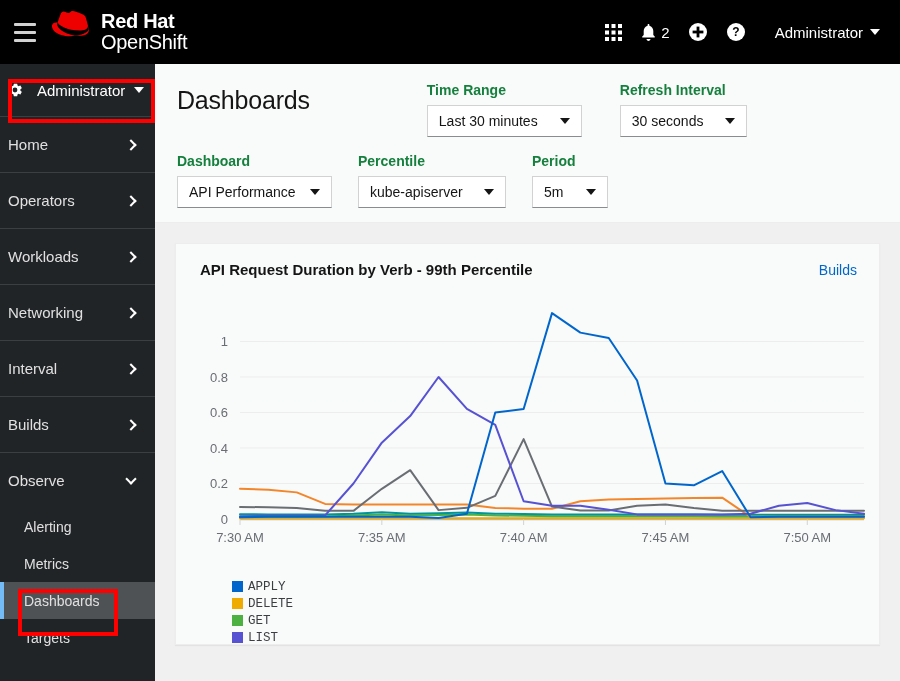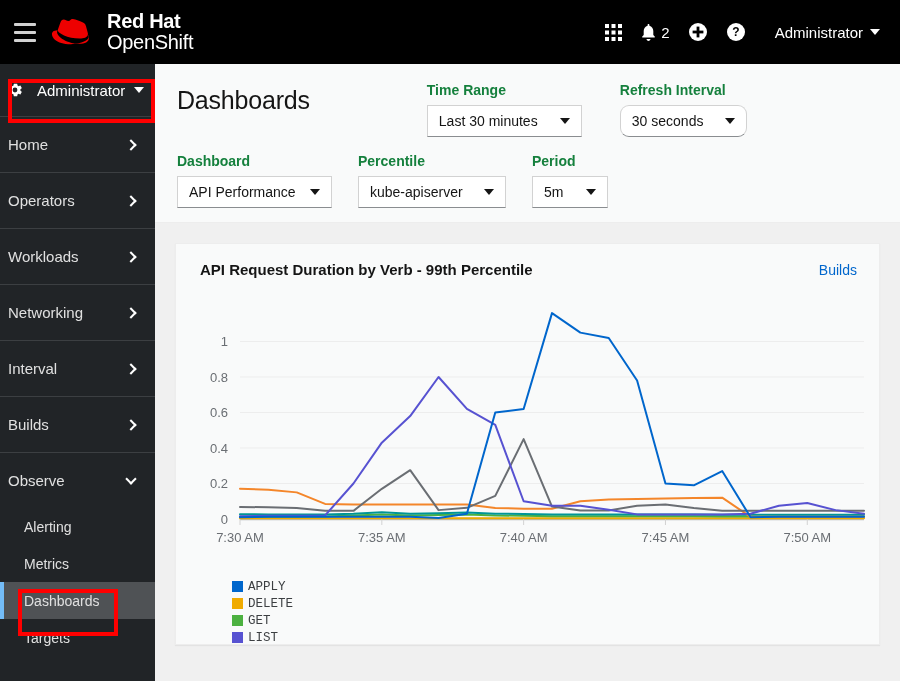--- a/index.html
+++ b/index.html
@@ -22,21 +22,21 @@
     display: flex; flex-direction: column;
     align-items: center; justify-content: center;
     gap: 5px; cursor: pointer;
     padding-left: 2px;
   }
   .hamburger span {
     display: block; width: 22px; height: 3px;
     background: #d2d2d2; border-radius: 1px;
   }
   .brand {
-    display: flex; align-items: flex-end; gap: 9px;
+    display: flex; align-items: flex-start; gap: 3px;
     margin-left: 4px;
   }
   .hat-logo { width: 46px; height: 34px; display:block; }
   .brand-text {
     color: #ffffff; line-height: 1.04;
     font-size: 20px; font-weight: bold;
     letter-spacing: -0.3px;
   }
   .brand-text .l2 { font-weight: normal; }
 
@@ -141,21 +141,21 @@
     cursor: pointer; white-space: nowrap;
   }
   .sel-caret {
     width: 0; height: 0;
     border-left: 5px solid transparent;
     border-right: 5px solid transparent;
     border-top: 6px solid #151515;
     flex: none;
   }
   .w-timerange { width: 155px; }
-  .w-refresh   { width: 127px; border-radius: 9px; }
+  .w-refresh   { width: 127px; }
   .w-dashboard { width: 155px; }
   .w-apiserver { width: 148px; }
   .w-period    { width: 76px; }
 
   
   .card-wrap { padding: 20px 20px 0 20px; }
   .card {
     background: #f9fafa;
     border: 1px solid #ededed;
     box-shadow: 0 1px 1px rgba(3,3,3,0.05);

